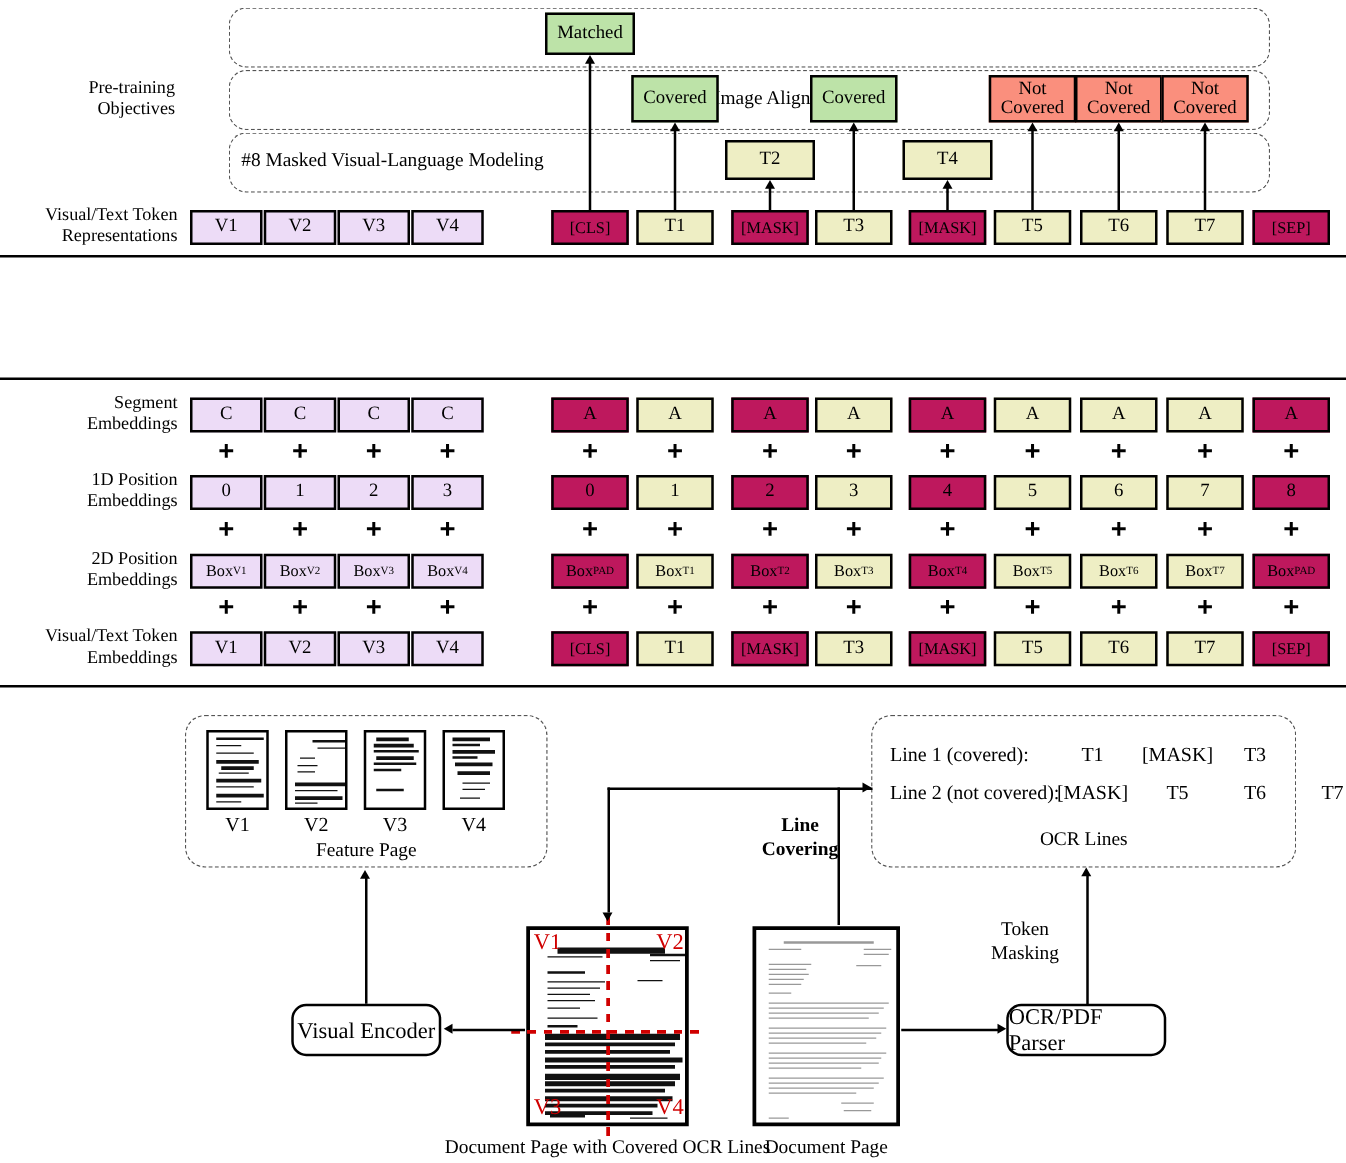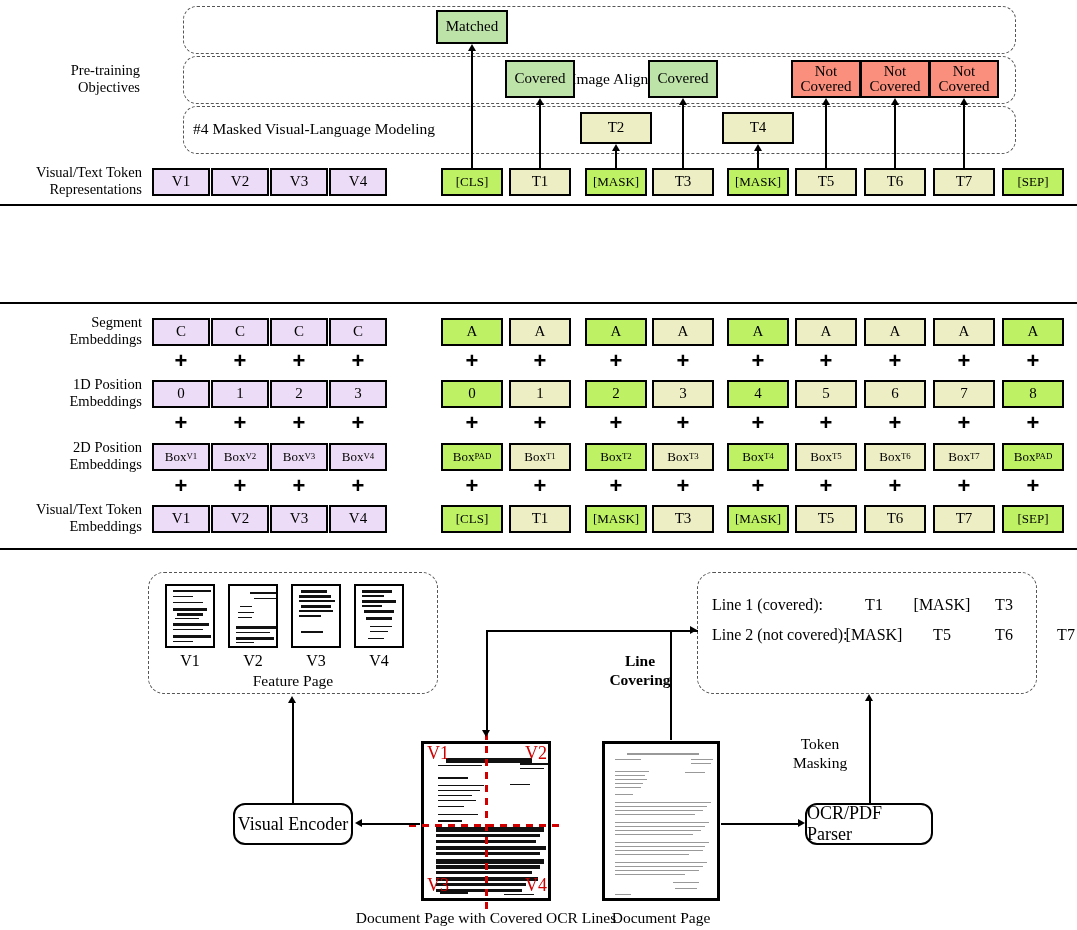--- a/index.html
+++ b/index.html
@@ -5,21 +5,21 @@
   html,body{margin:0;padding:0;background:#fff;}
   body{font-family:"Liberation Serif", serif; color:#000;}
   #page{position:relative;width:1077px;height:930px;overflow:hidden;background:#fff;}
 
   
   .tok{position:absolute;box-sizing:border-box;border:2px solid #000;
        display:flex;align-items:center;justify-content:center;
        font-size:15px;line-height:1.02;text-align:center;}
   .tok.small{font-size:13px;}
   .c-purple{background:#eddcf7;}
-  .c-blue{background:#bef264;}
+  .c-blue{background:#be185d;}
   .c-yellow{background:#eeeec4;}
   .c-green{background:#bde3a8;}
   .c-red{background:#fa8f7d;}
 
   
   .dashbox{position:absolute;box-sizing:border-box;border:1.5px dashed #555;
            border-radius:14px;}
   .dashlabel{position:absolute;font-size:15.5px;white-space:nowrap;}
 
   
@@ -75,21 +75,21 @@
   sub{font-size:.68em;}
 </style>
 </head>
 <body>
 
 <div id="page">
     <div class="dashbox" style="left: 183px; top: 6px; width: 833px; height: 48px;"></div>
     <div class="dashbox" style="left: 183px; top: 56px; width: 833px; height: 48px;"></div>
     <div class="dashlabel" style="left: 193px; top: 70px; width: 813px; text-align: center;">#2 Text-Image Alignment</div>
     <div class="dashbox" style="left: 183px; top: 106px; width: 833px; height: 48px;"></div>
-    <div class="dashlabel" style="left: 193px; top: 120px; width: 420px; text-align: left;">#4 Masked Visual-Language Modeling</div>
+    <div class="dashlabel" style="left: 193px; top: 120px; width: 420px; text-align: left;">#8 Masked Visual-Language Modeling</div>
     <div class="rowlabel" style="left: 20px; top: 62px; width: 120px;">
       <div>Pre-training</div>
       <div>Objectives</div>
     </div>
     <div class="tok c-green" style="left: 436px; top: 10px; width: 72px; height: 34px;">Matched</div>
     <div class="tok c-green" style="left: 505px; top: 60px; width: 70px; height: 38px; flex-direction: column;">
       <div>Covered</div>
     </div>
     <div class="tok c-green" style="left: 648px; top: 60px; width: 70px; height: 38px; flex-direction: column;">
       <div>Covered</div>
@@ -342,20 +342,21 @@
     <div class="panel" style="left: 697px; top: 572px; width: 340px; height: 122px;"></div>
     <div class="ocrline" style="left: 712px; top: 596px;">Line 1 (covered):</div>
     <div class="ocrline" style="left: 845px; top: 596px; width: 58px; text-align: center;">T1</div>
     <div class="ocrline" style="left: 913px; top: 596px; width: 58px; text-align: center;">[MASK]</div>
     <div class="ocrline" style="left: 975px; top: 596px; width: 58px; text-align: center;">T3</div>
     <div class="ocrline" style="left: 712px; top: 626px;">Line 2 (not covered):</div>
     <div class="ocrline" style="left: 845px; top: 626px; width: 58px; text-align: center;">[MASK]</div>
     <div class="ocrline" style="left: 913px; top: 626px; width: 58px; text-align: center;">T5</div>
     <div class="ocrline" style="left: 975px; top: 626px; width: 58px; text-align: center;">T6</div>
     <div class="ocrline" style="left: 1037px; top: 626px; width: 58px; text-align: center;">T7</div>
+    <div class="caption" style="left: 697px; top: 663px; width: 340px;">OCR Lines</div>
     <div class="thumb big" style="left: 421px; top: 741px; width: 130px; height: 160px;">
       <div class="ln" style="left: 22px; top: 14px; width: 86px; height: 5px;"></div>
       <div class="ln" style="left: 14px; top: 21px; width: 44px; height: 1.2px;"></div>
       <div class="ln" style="left: 96px; top: 19px; width: 28px; height: 1.5px;"></div>
       <div class="ln" style="left: 96px; top: 24px; width: 24px; height: 1.2px;"></div>
       <div class="ln" style="left: 14px; top: 33px; width: 30px; height: 2px;"></div>
       <div class="ln" style="left: 14px; top: 41px; width: 46px; height: 1.4px;"></div>
       <div class="ln" style="left: 86px; top: 40px; width: 20px; height: 1.2px;"></div>
       <div class="ln" style="left: 14px; top: 46px; width: 42px; height: 1.4px;"></div>
       <div class="ln" style="left: 14px; top: 51px; width: 34px; height: 1.4px;"></div>

